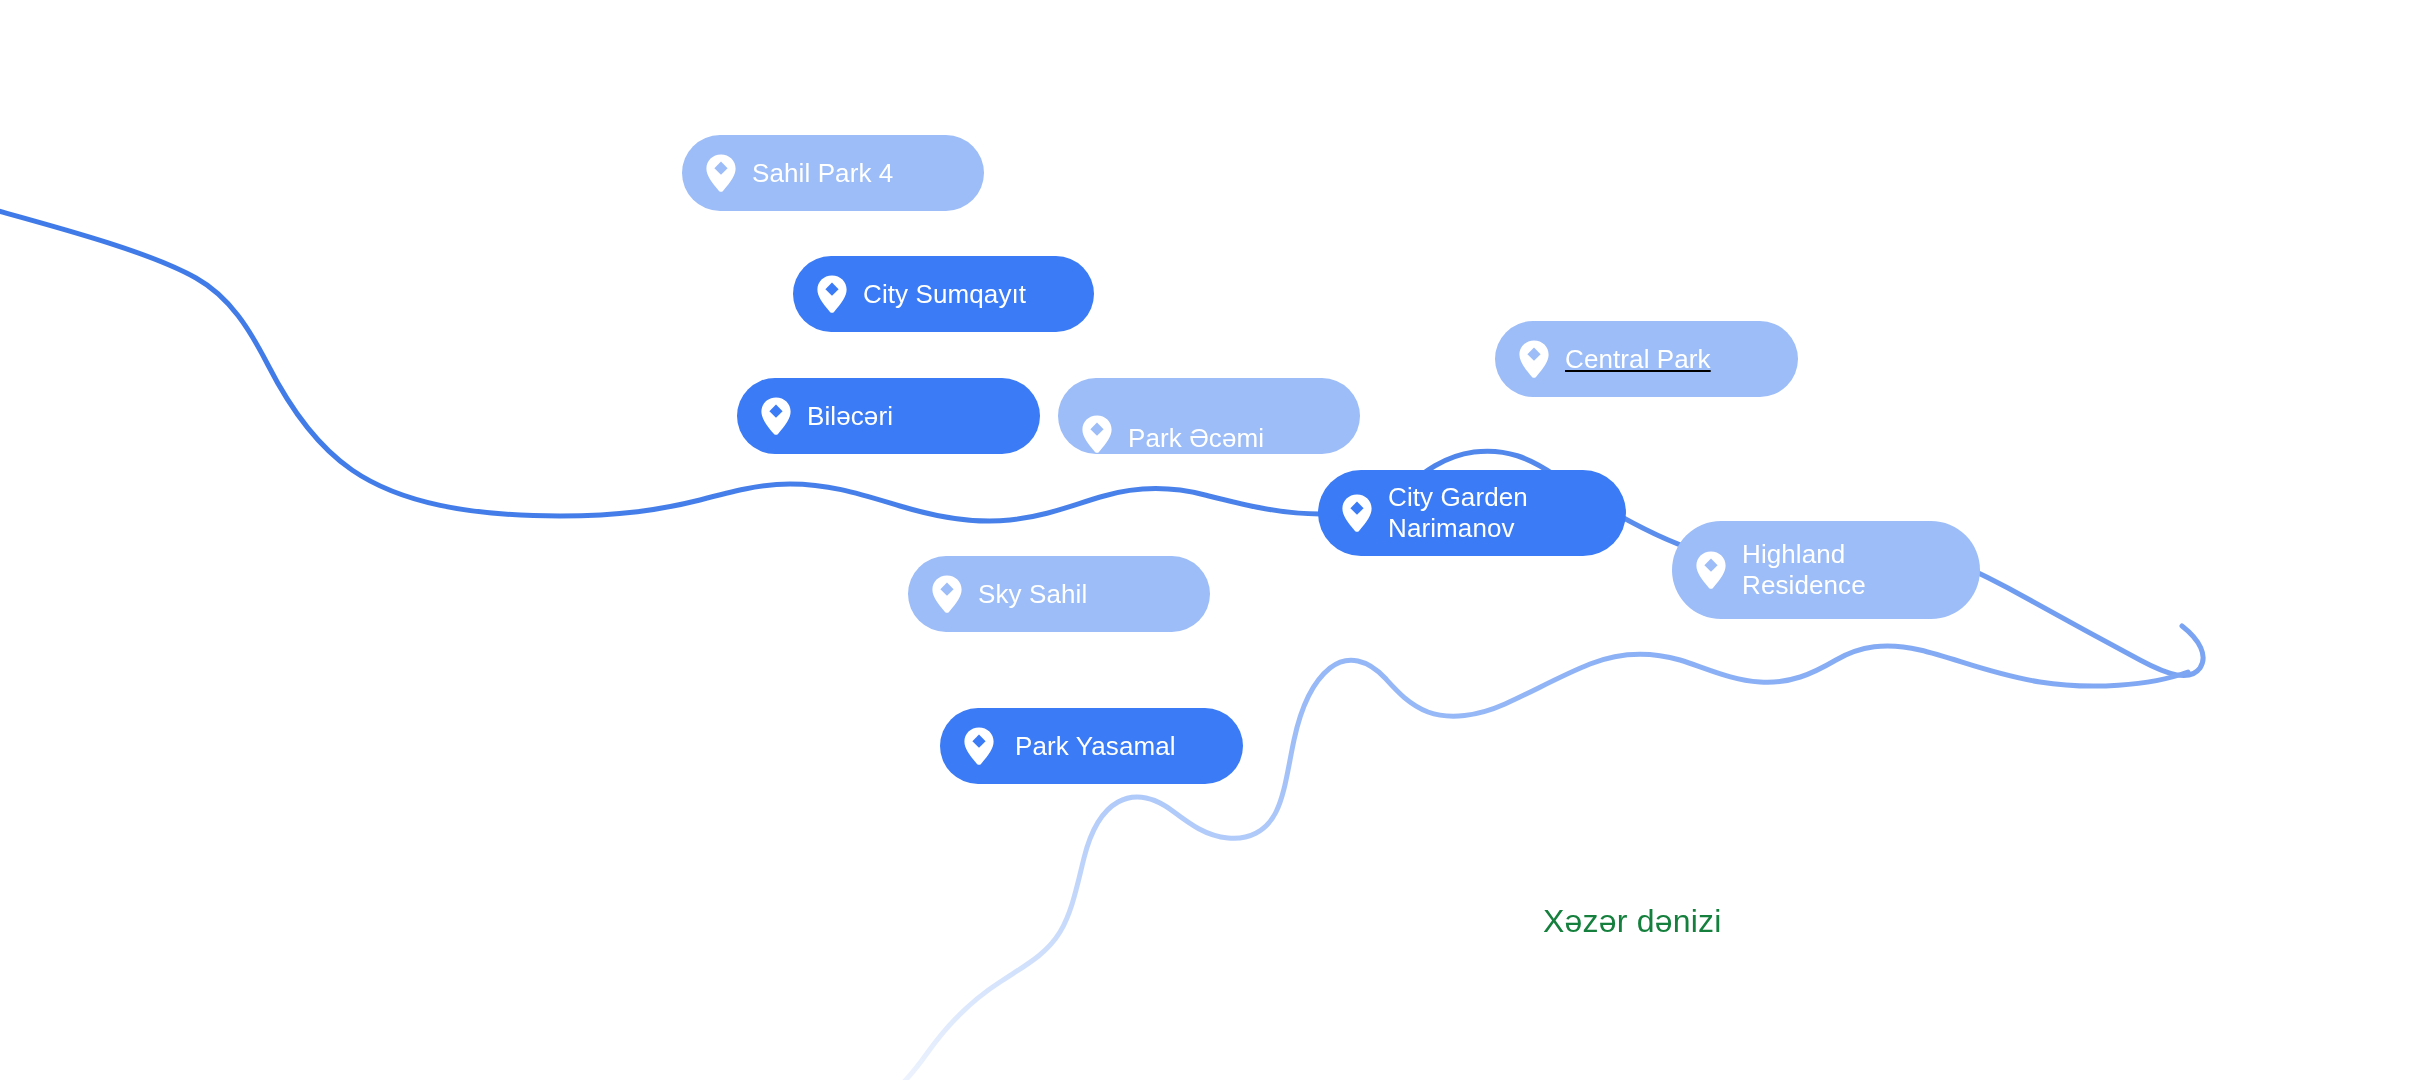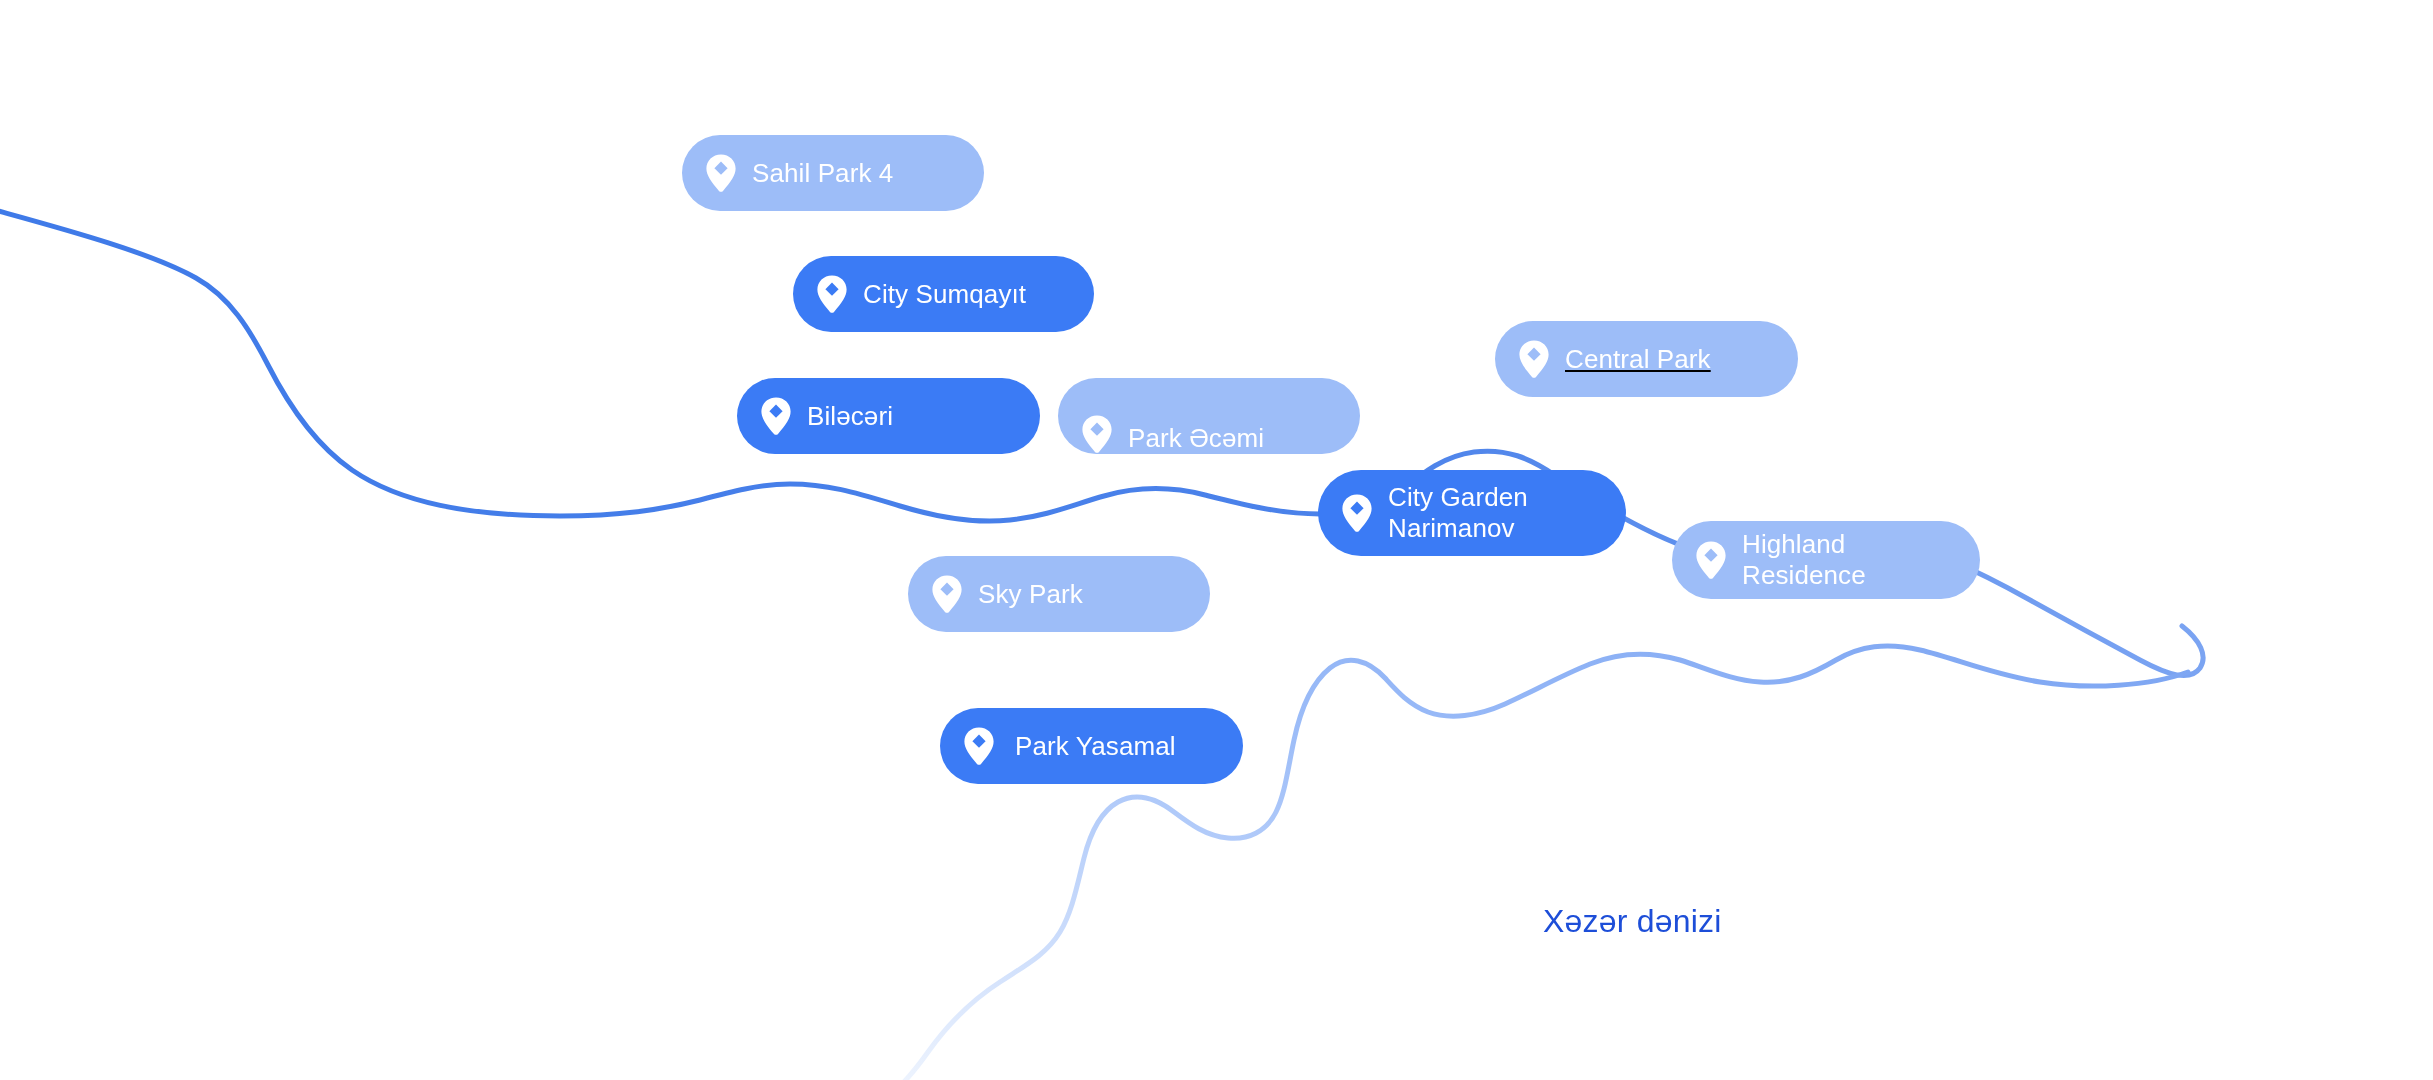--- a/index.html
+++ b/index.html
@@ -244,45 +244,45 @@
       <div class="marker dark two-line" style="left: 1318px; top: 462px; width: 308px; height: 86px; padding-left: 22px; gap: 14px;">
         <span style="display: flex;">
           <svg class="pin-icon" width="34" height="40" viewBox="0 0 34 40" xmlns="http://www.w3.org/2000/svg">
             <path d="M17 1.5C8.6 1.5 2.4 7.8 2.4 15.6c0 6.3 4.7 13.3 12.6 22.3a2.6 2.6 0 0 0 4 0c7.9-9 12.6-16 12.6-22.3C31.6 7.8 25.4 1.5 17 1.5Z" fill="#ffffff"></path>
             <path d="M17 8.6 23.6 15.2 17 21.8 10.4 15.2Z" fill="#3b7bf5"></path>
           </svg>
         </span>
         <span class="marker-label">City Garden
 Narimanov</span>
       </div>
-      <div class="marker light two-line" style="left: 1672px; top: 513px; width: 308px; height: 78px; padding-left: 22px; gap: 14px;">
+      <div class="marker light two-line" style="left: 1672px; top: 513px; width: 308px; height: 98px; padding-left: 22px; gap: 14px;">
         <span style="display: flex;">
           <svg class="pin-icon" width="34" height="40" viewBox="0 0 34 40" xmlns="http://www.w3.org/2000/svg">
             <path d="M17 1.5C8.6 1.5 2.4 7.8 2.4 15.6c0 6.3 4.7 13.3 12.6 22.3a2.6 2.6 0 0 0 4 0c7.9-9 12.6-16 12.6-22.3C31.6 7.8 25.4 1.5 17 1.5Z" fill="#ffffff"></path>
             <path d="M17 8.6 23.6 15.2 17 21.8 10.4 15.2Z" fill="#9dbdf8"></path>
           </svg>
         </span>
         <span class="marker-label">Highland
 Residence</span>
       </div>
       <div class="marker light" style="left: 908px; top: 548px; width: 302px; height: 76px; padding-left: 22px; gap: 14px;">
         <span style="display: flex;">
           <svg class="pin-icon" width="34" height="40" viewBox="0 0 34 40" xmlns="http://www.w3.org/2000/svg">
             <path d="M17 1.5C8.6 1.5 2.4 7.8 2.4 15.6c0 6.3 4.7 13.3 12.6 22.3a2.6 2.6 0 0 0 4 0c7.9-9 12.6-16 12.6-22.3C31.6 7.8 25.4 1.5 17 1.5Z" fill="#ffffff"></path>
             <path d="M17 8.6 23.6 15.2 17 21.8 10.4 15.2Z" fill="#9dbdf8"></path>
           </svg>
         </span>
-        <span class="marker-label">Sky Park</span>
+        <span class="marker-label">Sky Sahil</span>
       </div>
       <div class="marker dark" style="left: 940px; top: 700px; width: 303px; height: 76px; padding-left: 22px; gap: 19px;">
         <span style="display: flex;">
           <svg class="pin-icon" width="34" height="40" viewBox="0 0 34 40" xmlns="http://www.w3.org/2000/svg">
             <path d="M17 1.5C8.6 1.5 2.4 7.8 2.4 15.6c0 6.3 4.7 13.3 12.6 22.3a2.6 2.6 0 0 0 4 0c7.9-9 12.6-16 12.6-22.3C31.6 7.8 25.4 1.5 17 1.5Z" fill="#ffffff"></path>
             <path d="M17 8.6 23.6 15.2 17 21.8 10.4 15.2Z" fill="#3b7bf5"></path>
           </svg>
         </span>
         <span class="marker-label">Park Yasamal</span>
       </div>
     </div>
 
-  <div class="sea-label" style="left: 1543px; top: 903px; color: #1d4ed8;">Xəzər dənizi</div>
+  <div class="sea-label" style="left: 1543px; top: 903px; color: #15803d;">Xəzər dənizi</div>
 
 </div>
 
 </body></html>

